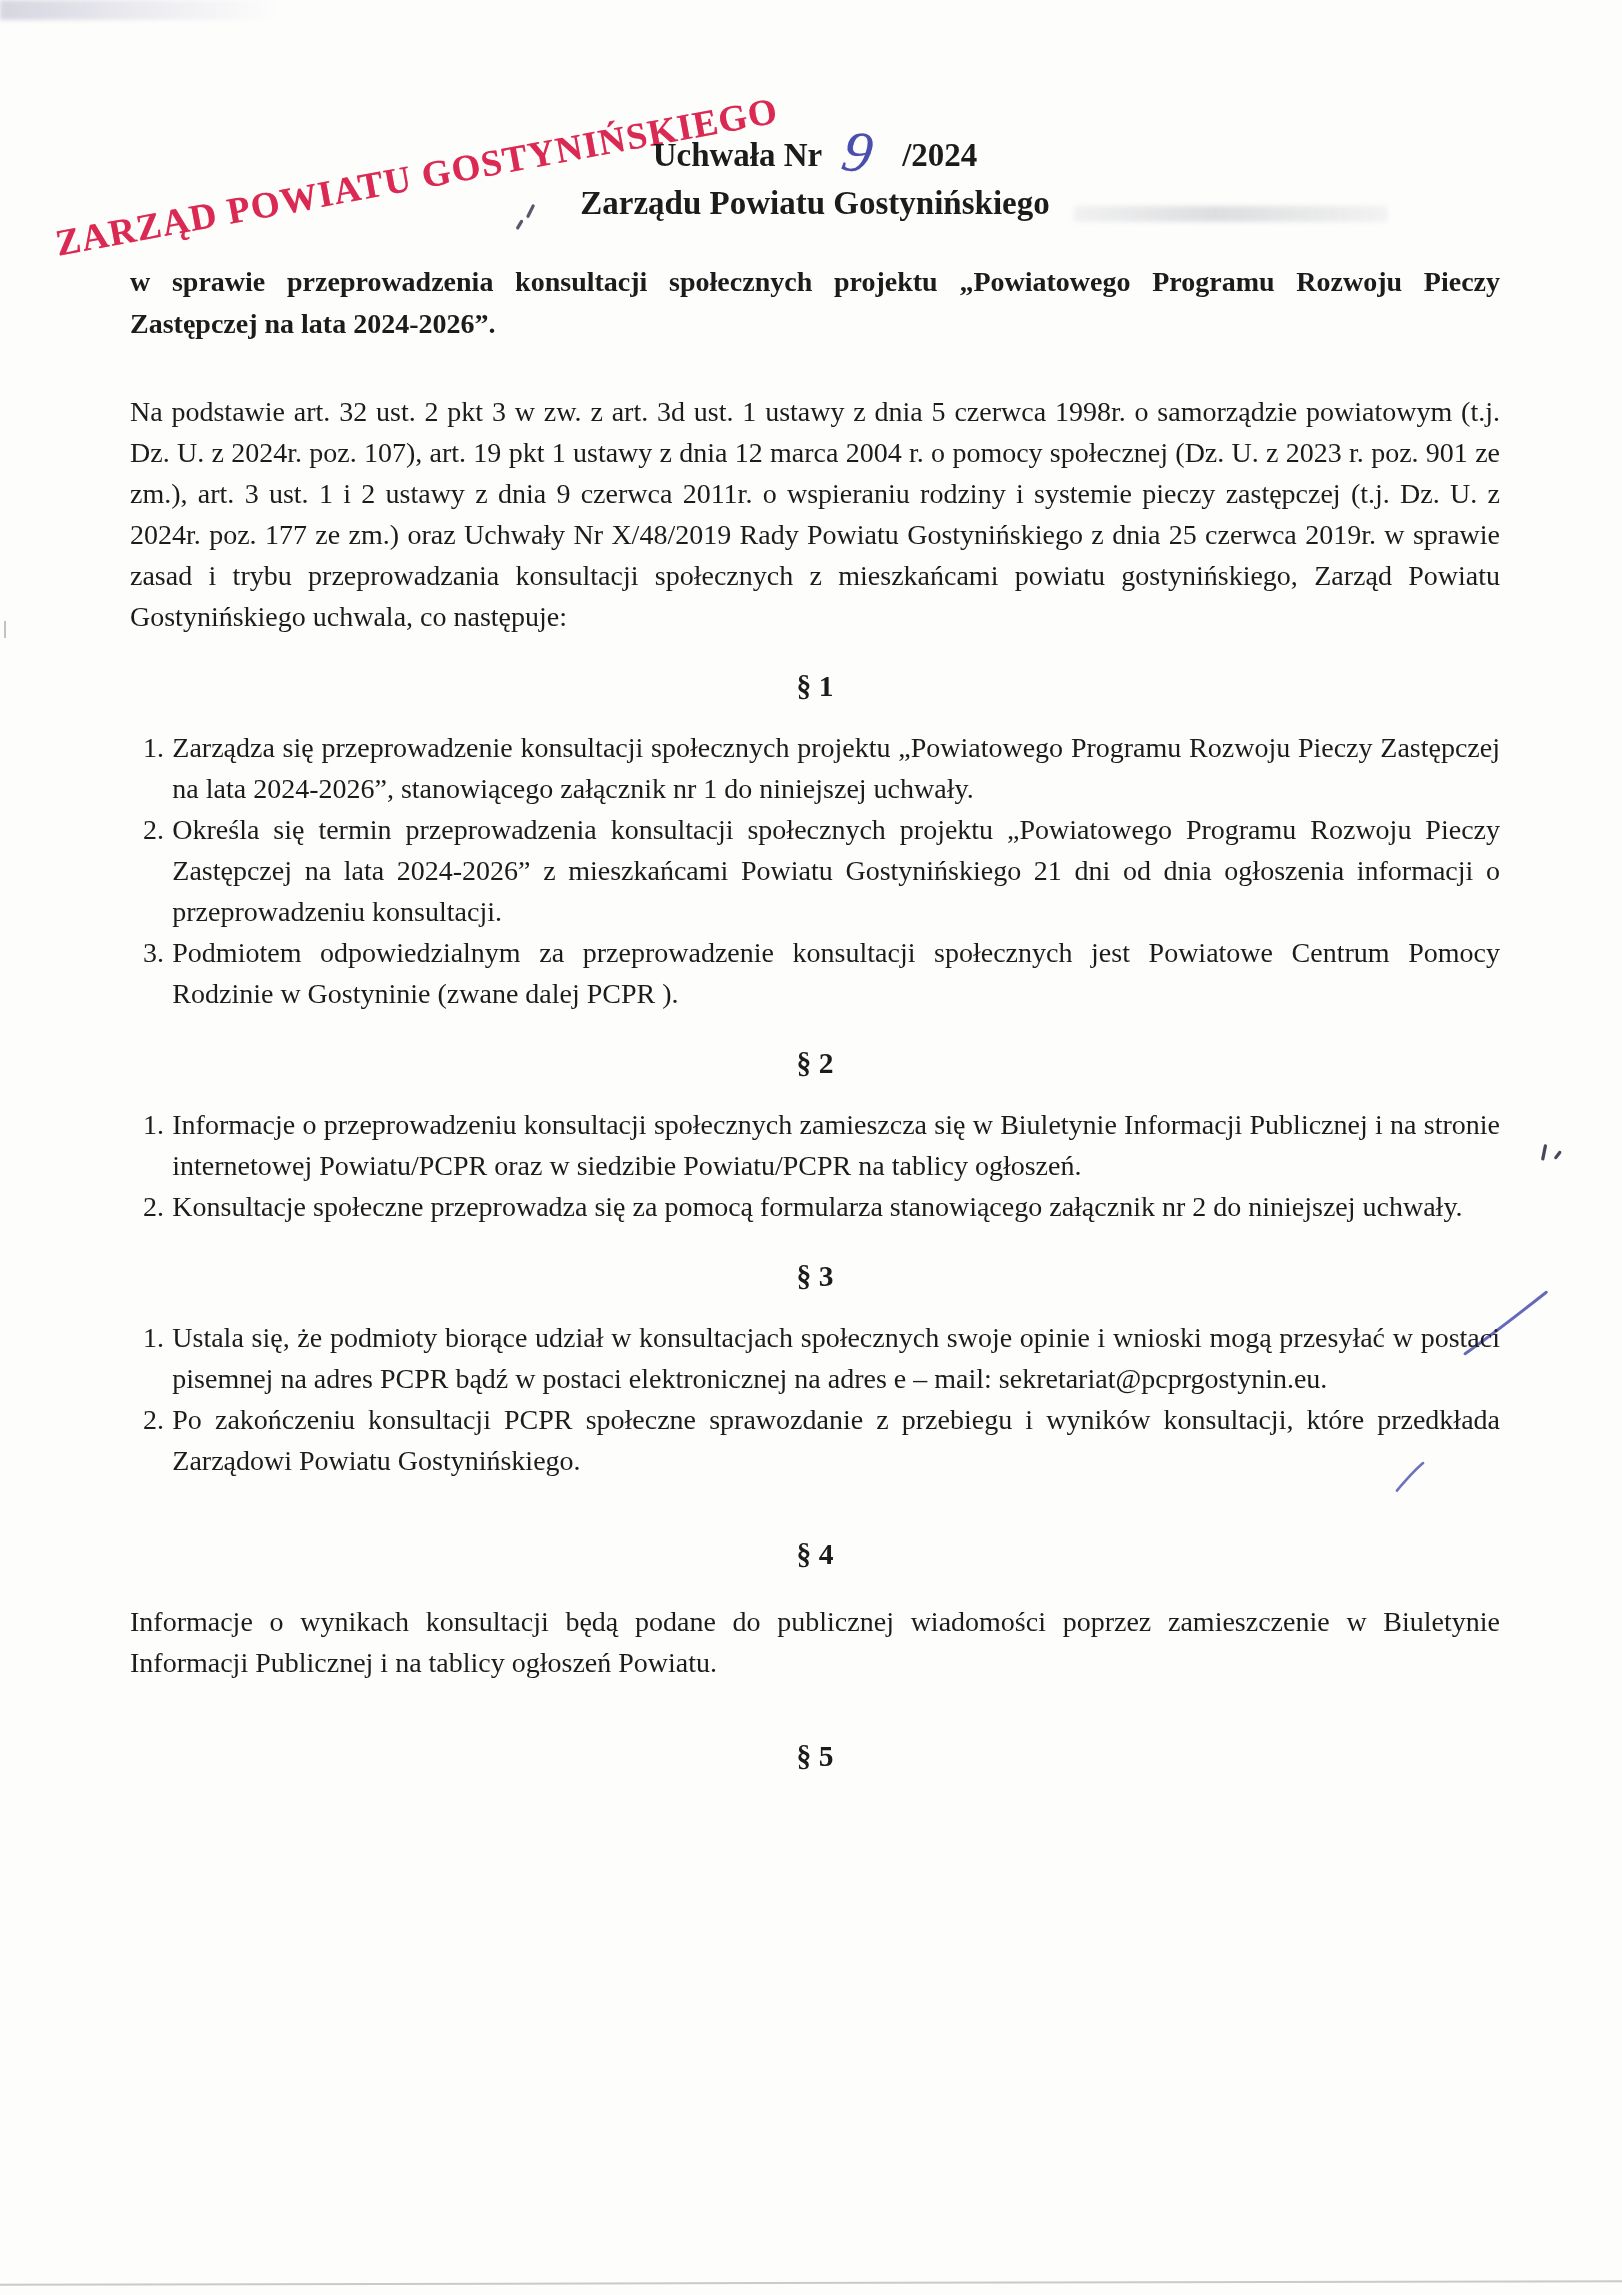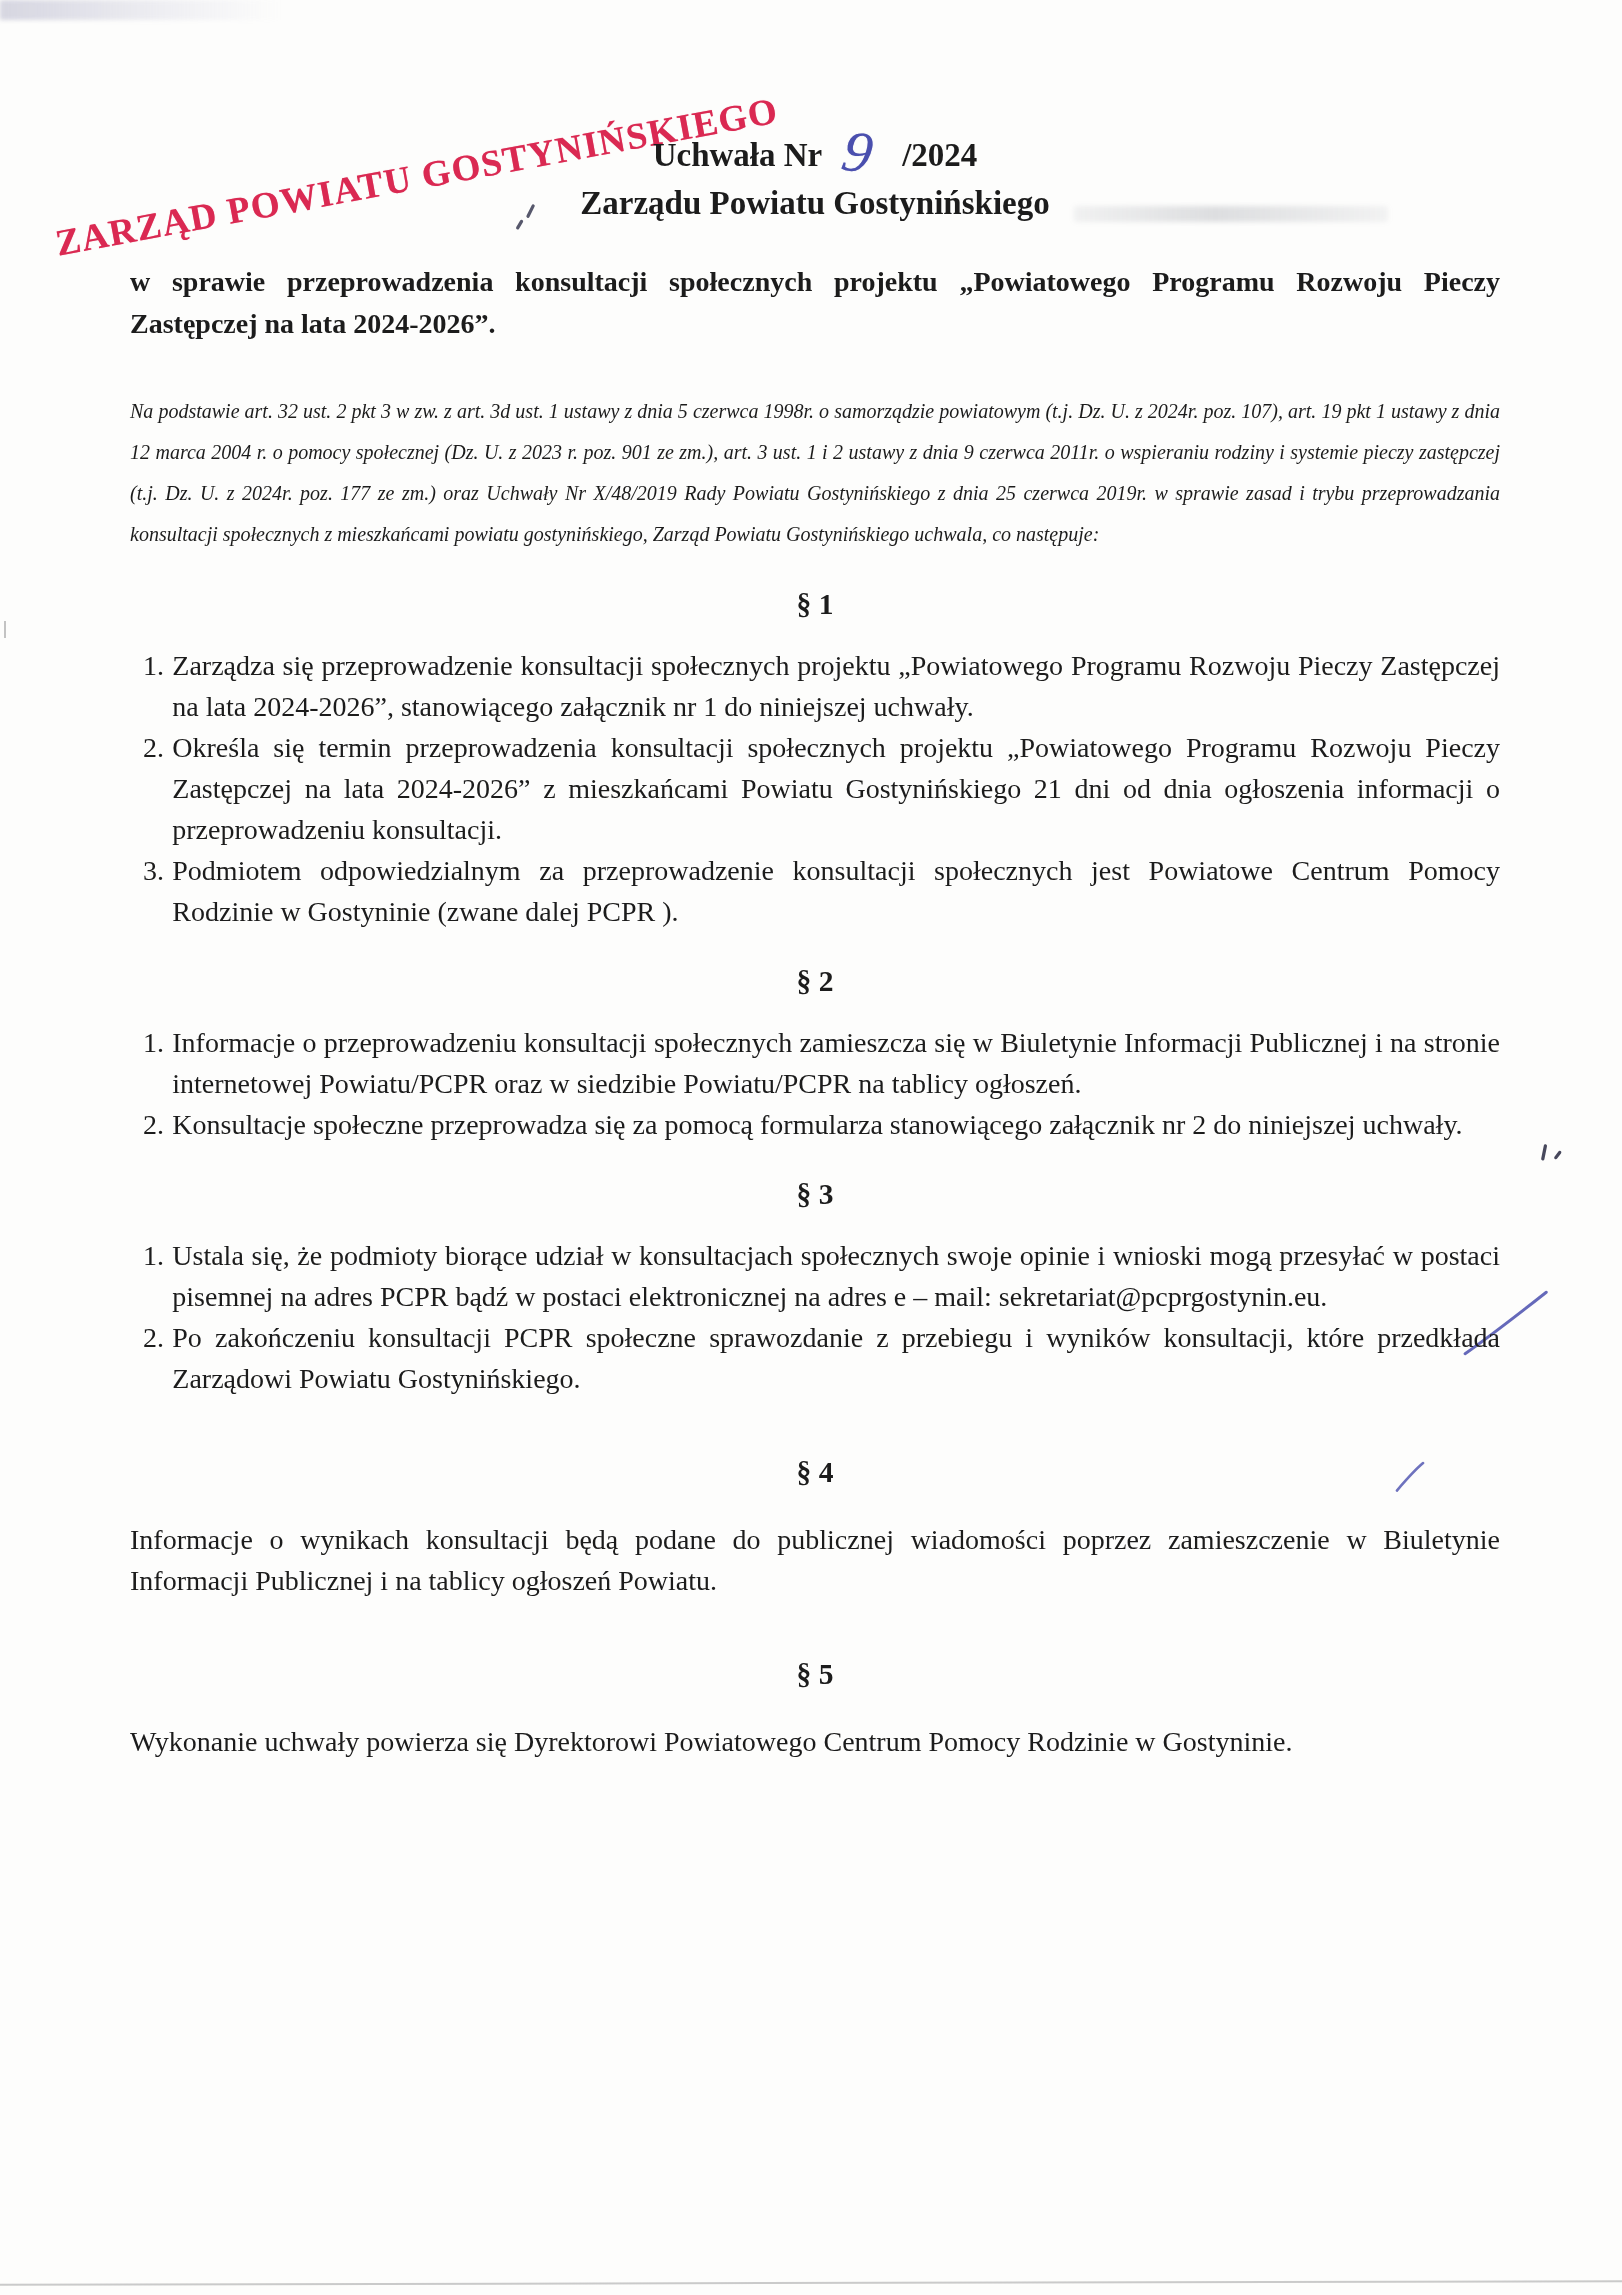--- a/index.html
+++ b/index.html
@@ -19,21 +19,21 @@
   .handwritten-number {
     display:inline-block; font-style:italic; font-weight:400;
     font-size:58px; line-height:0; color:#4a4fae;
     transform: translateY(1.3px) rotate(7deg) skewX(-4deg);
     margin:0 22px 0 13px; vertical-align:-3.9px;
     text-shadow:0 0 0.7px rgba(74,79,174,.55);
   }
 
   
   .subject { margin-top:34px; font-weight:bold; font-size:28px; line-height:42px; text-align:justify; }
-  .legal   { margin-top:46px; font-size:20px; line-height:41px; text-align:justify;font-style:italic; }
+  .legal   { margin-top:46px; font-size:28px; line-height:41px; text-align:justify; }
 
   .section-heading { text-align:center; font-weight:bold; font-size:29.5px; line-height:37px; margin:31px 0 22px; }
   .section-heading.gap-lg { margin-top:55px; }
 
   ol.items { margin:0; padding-left:41px; font-size:28px; line-height:41px; }
   ol.items li { text-align:justify; padding-left:1.3px; }
   .section-paragraph { font-size:28px; line-height:41px; text-align:justify; }
 
   
   .stamp {
@@ -115,17 +115,16 @@
     <div class="section-heading">§ 3</div>
     <ol class="items">
       <li>Ustala się, że podmioty biorące udział w konsultacjach społecznych swoje opinie i wnioski mogą przesyłać w postaci pisemnej na adres PCPR bądź w postaci elektronicznej na adres e – mail: sekretariat@pcprgostynin.eu.</li>
       <li>Po zakończeniu konsultacji PCPR społeczne sprawozdanie z przebiegu i wyników konsultacji, które przedkłada Zarządowi Powiatu Gostynińskiego.</li>
     </ol>
 
     <div class="section-heading gap-lg">§ 4</div>
     <p class="section-paragraph">Informacje o wynikach konsultacji będą podane do publicznej wiadomości poprzez zamieszczenie w Biuletynie Informacji Publicznej i na tablicy ogłoszeń Powiatu.</p>
 
     <div class="section-heading gap-lg">§ 5</div>
-    <p class="section-paragraph">Wykonanie uchwały powierza się Dyrektorowi Powiatowego Centrum Pomocy Rodzinie w Gostyninie.</p>
 
   </div>
 </div>
 
 
 </body></html>

